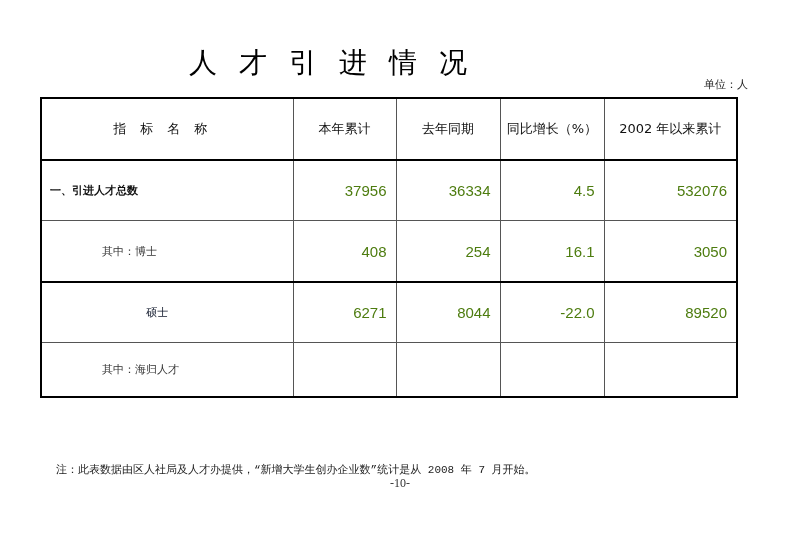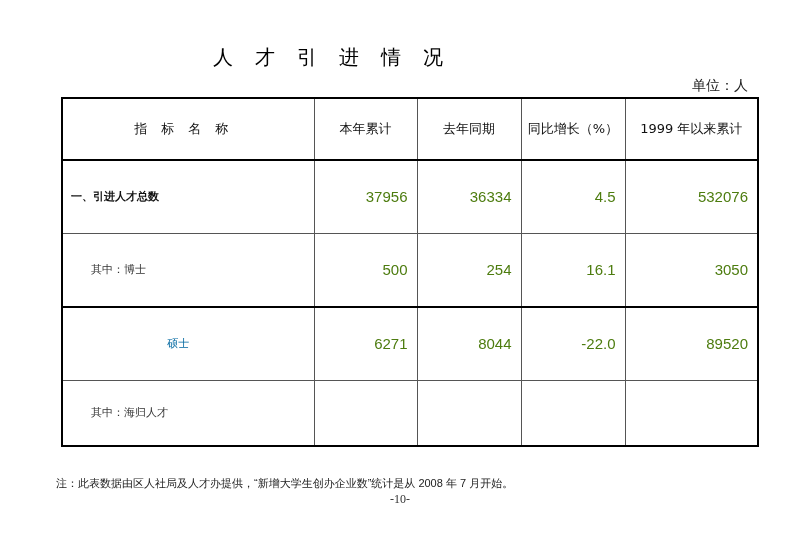--- a/index.html
+++ b/index.html
@@ -14,40 +14,40 @@
       overflow: hidden;
       font-family: "DejaVu Sans", "Liberation Sans", sans-serif;
       color: #111;
     }
     .title {
       position: absolute;
       left: 0;
       top: 44px;
       width: 656px;
       text-align: center;
-      font-size: 20px;
+      font-size: 28px;
       letter-spacing: 22px;
       padding-left: 22px;
       box-sizing: border-box;
       color: #000;
     }
     .unit {
       position: absolute;
       right: 52px;
       top: 77px;
-      font-size: 14px;
+      font-size: 11px;
       font-family: Liberation Mono, monospace;
       color: #222;
     }
     table.data {
       position: absolute;
-      left: 61px;
+      left: 40px;
       top: 97px;
       width: 696px;
-      height: 350px;
+      height: 301px;
       border-collapse: collapse;
       border: 2px solid #000;
       table-layout: fixed;
     }
     table.data td, table.data th {
       border: 1px solid #555;
       font-weight: normal;
       padding: 0;
       vertical-align: middle;
     }
@@ -69,48 +69,48 @@
     }
     table.data td.label {
       font-family: "DejaVu Serif", serif;
       font-size: 11px;
     }
     td.label.top {
       padding-left: 8px;
       font-weight: bold;
     }
     td.label.sub {
-      padding-left: 28px;
+      padding-left: 60px;
       color: #333;
     }
     td.label.sub2 {
       text-align: center;
       padding-right: 20px;
-      color: #0369a1;
+      color: #0f172a;
     }
     .col-name { width: 252px; }
     .col-a { width: 103px; }
     .col-b { width: 104px; }
     .col-c { width: 104px; }
     .col-d { width: 133px; }
     .header-name { letter-spacing: 14px; padding-left: 14px; }
     .note {
       position: absolute;
       left: 56px;
-      top: 476px;
+      top: 462px;
       font-size: 11px;
-      font-family: Liberation Sans, sans-serif;
+      font-family: Liberation Mono, monospace;
       color: #222;
       white-space: nowrap;
     }
     .page-num {
       position: absolute;
       left: 0;
       width: 800px;
-      top: 492px;
+      top: 476px;
       text-align: center;
       font-size: 12px;
       font-family: "Liberation Serif", serif;
       color: #333;
     }
   </style>
 </head>
 <body>
 
 <div class="title">人才引进情况</div>
@@ -123,32 +123,32 @@
       <col class="col-b">
       <col class="col-c">
       <col class="col-d">
   </colgroup>
   <tbody>
       <tr class="thick-bottom">
     <th class="header-name">指标名称</th>
     <th>本年累计</th>
     <th>去年同期</th>
     <th>同比增长（%）</th>
-    <th>1999 年以来累计</th>
+    <th>2002 年以来累计</th>
   </tr>
   <tr>
     <td class="label top">一、引进人才总数</td>
     <td class="num">37956</td>
     <td class="num">36334</td>
     <td class="num">4.5</td>
     <td class="num">532076</td>
   </tr>
   <tr class="thick-bottom">
     <td class="label sub">其中：博士</td>
-    <td class="num">500</td>
+    <td class="num">408</td>
     <td class="num">254</td>
     <td class="num">16.1</td>
     <td class="num">3050</td>
   </tr>
   <tr>
     <td class="label sub2">硕士</td>
     <td class="num">6271</td>
     <td class="num">8044</td>
     <td class="num">-22.0</td>
     <td class="num">89520</td>

